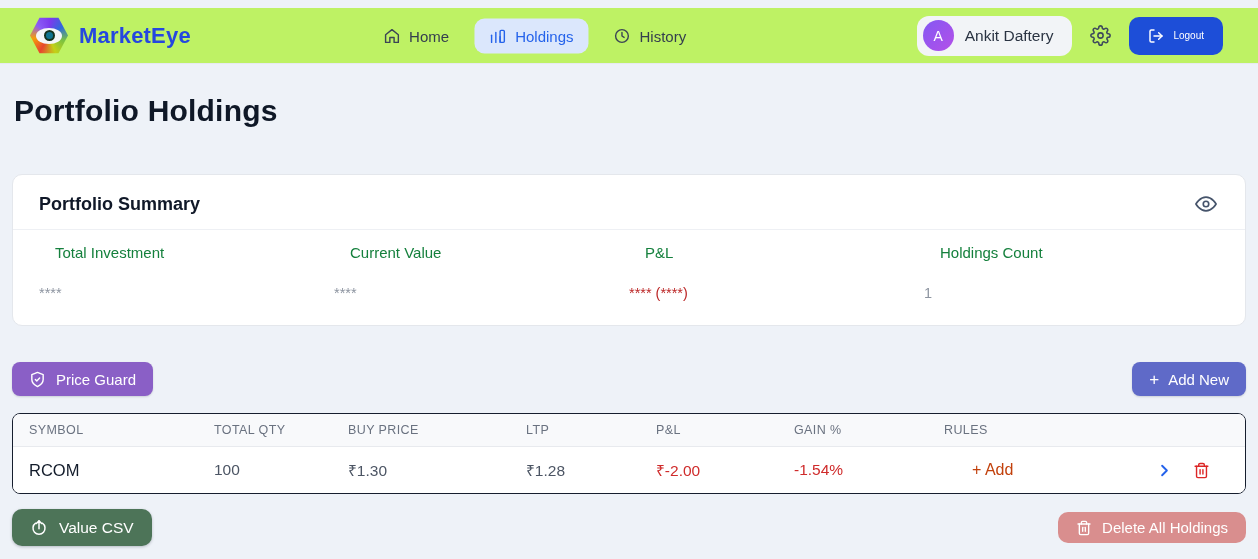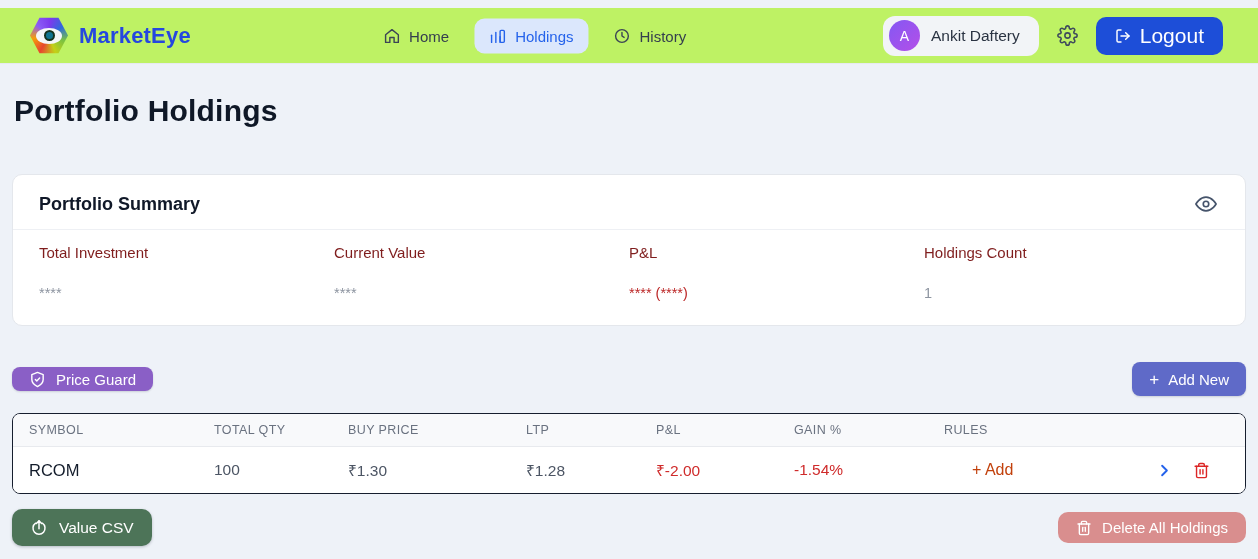--- a/index.html
+++ b/index.html
@@ -58,21 +58,21 @@
   .avatar {
     width:31px; height:31px; border-radius:50%;
     background:linear-gradient(135deg,#8458f3,#b44fe8);
     color:#fff; font-size:14px; display:flex; align-items:center; justify-content:center;
   }
   .user-name { font-size:15.5px; color:#2a3342; }
   .icon-btn { background:none; border:none; cursor:pointer; padding:2px; color:#3e4a5c; }
   .logout-btn {
     display:flex; align-items:center; gap:9px;
     background:#1d4ed8; color:#fff; border:none; cursor:pointer;
-    height:38px; padding:0 19px; border-radius:10px; font-size:21px;
+    height:38px; padding:0 19px; border-radius:10px; font-size:10px;
     font-family:inherit;
   }
 
   
   .main { padding:0 12px; }
   .page-title { font-size:30px; font-weight:800; color:#0f1827; margin:30px 0 0 2px; letter-spacing:0.2px; }
 
   .summary-card {
     margin-top:46px;
     background:#fff; border:1px solid #e4e7ec; border-radius:10px;
@@ -81,28 +81,28 @@
     display:flex; align-items:center; justify-content:space-between;
     padding:16px 26px 12px 26px;
     border-bottom:1px solid #eef0f4;
   }
   .summary-title { font-size:18px; font-weight:700; color:#101828; }
   .eye-btn { background:none; border:none; cursor:pointer; color:#46546b; padding:2px; }
   .summary-body {
     display:grid; grid-template-columns:repeat(4,1fr);
     padding:14px 26px 24px 26px;
   }
-  .metric-label { font-size:15px; color:#7f1d1d; }
+  .metric-label { font-size:15px; color:#15803d;margin-left:16px; }
   .metric-value { margin-top:24px; font-size:14.5px; color:#8d94a0; }
   .metric-value.red { color:#bc2727; }
 
   .actions-row { margin-top:36px; display:flex; align-items:center; justify-content:space-between; }
   .btn { display:flex; align-items:center; border:none; cursor:pointer; color:#fff; font-family:inherit; }
   .price-guard-btn {
-    gap:10px; background:#8a5fc6; height:24px; padding:0 17px; border-radius:8px; font-size:15px;
+    gap:10px; background:#8a5fc6; height:34px; padding:0 17px; border-radius:8px; font-size:15px;
     box-shadow:0 1px 2px rgba(16,24,40,.15);
   }
   .add-new-btn {
     gap:9px; background:#5f6ac8; height:34px; padding:0 17px; border-radius:8px; font-size:15px;
     box-shadow:0 1px 2px rgba(16,24,40,.15);
   }
   .plus-glyph { font-size:17px; line-height:1; }
 
   
   .holdings-table {

